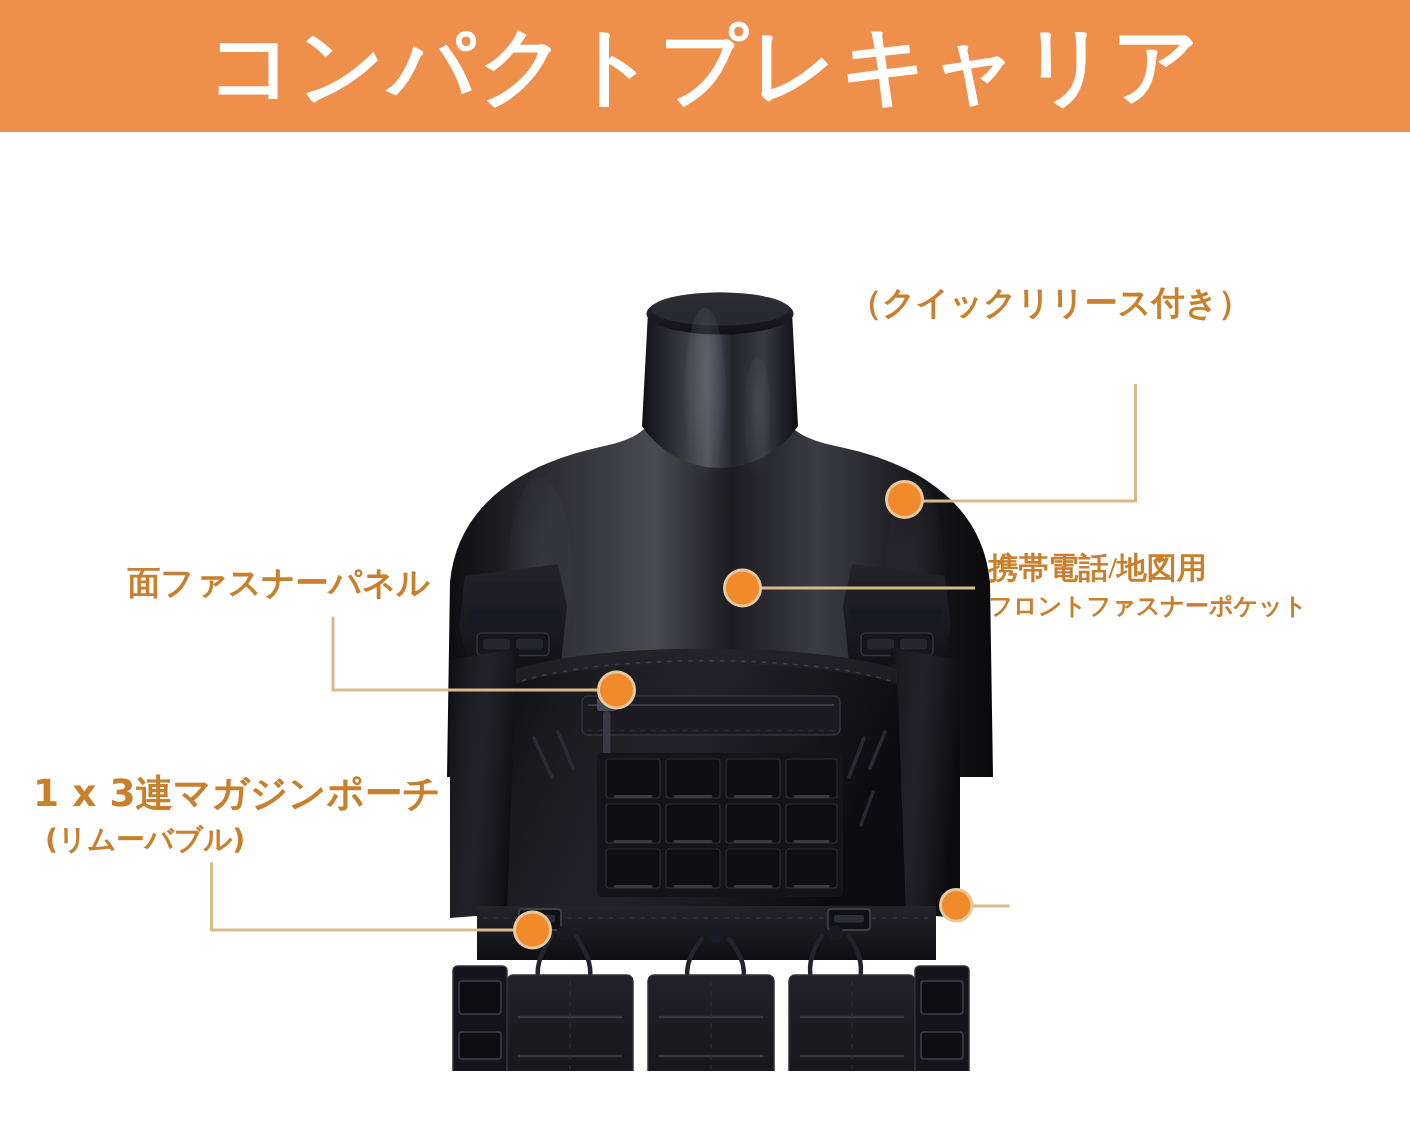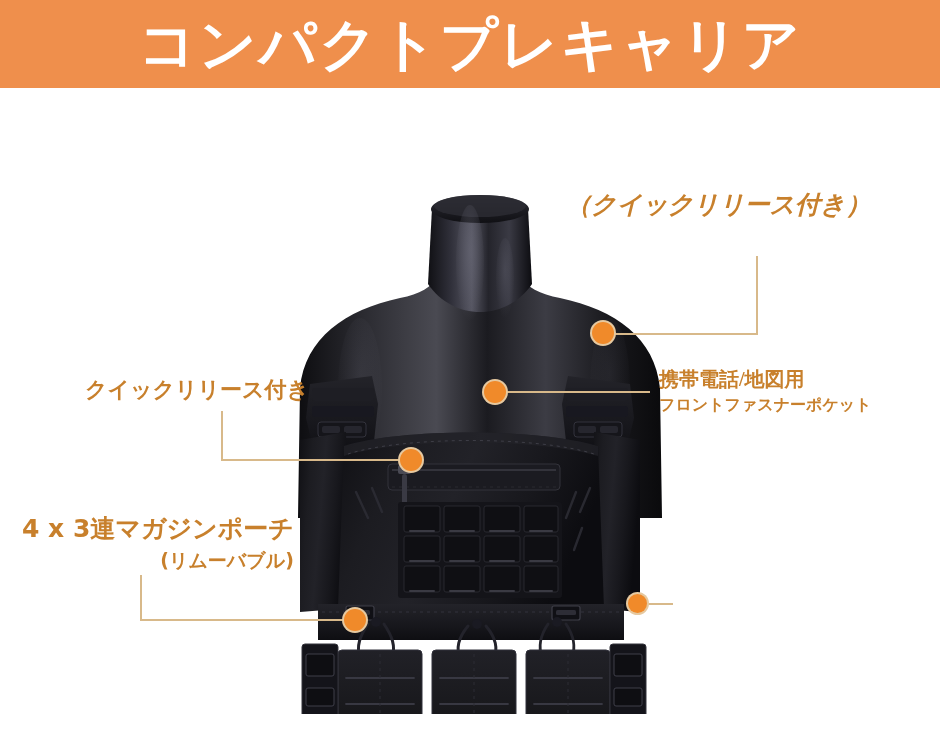--- a/index.html
+++ b/index.html
@@ -66,29 +66,29 @@
     line-height: 1.38;
     white-space: nowrap;
     font-family: "DejaVu Sans", "Liberation Sans", sans-serif;
   }
   .anno .l1 { display: block; }
   .anno .l2 { display: block; }
   .anno.right  { text-align: left; }
   .anno.left   { text-align: right; }
 
   .anno-shoulder { left: 566px; top: 188px; font-size: 23px; text-align: center; }
-  .anno-shoulder .l2 { font-size: 25px; font-style: italic; }
+  .anno-shoulder .l2 { font-size: 22px; }
 
   .anno-pocket { left: 659px; top: 366px; font-size: 20px; font-family: Liberation Serif, serif; }
   .anno-pocket .l2 { font-size: 16px; }
 
   .anno-velcro { left: 85px; top: 375px; font-size: 22px; }
 
   .anno-mag { left: 22px; top: 512px; font-size: 25px; }
-  .anno-mag .l2 { font-size: 19px; text-align: right; padding-left: 8px; }
+  .anno-mag .l2 { font-size: 19px; text-align: left; padding-left: 8px; }
 
   .anno-side { left: 669px; top: 576px; font-size: 21px; }
   .anno-side .l2 { font-size: 21px; }
 
   
   .leader {
     position: absolute;
     background: #d8b98a;
   }
   .leader.h { height: 1.6px; }
@@ -369,22 +369,22 @@
   <div class="anno right anno-shoulder">
     <span class="l2">（クイックリリース付き）</span>
   </div>
 
   <div class="anno right anno-pocket">
     <span class="l1">携帯電話/地図用</span>
     <span class="l2">フロントファスナーポケット</span>
   </div>
 
   <div class="anno left anno-velcro">
-    <span class="l1">クイックリリース付き</span>
+    <span class="l1">面ファスナーパネル</span>
   </div>
 
   <div class="anno left anno-mag">
-    <span class="l1">4 x 3連マガジンポーチ</span>
+    <span class="l1">1 x 3連マガジンポーチ</span>
     <span class="l2">(リムーバブル)</span>
   </div>
 
 
 </div>
 
 </body></html>

